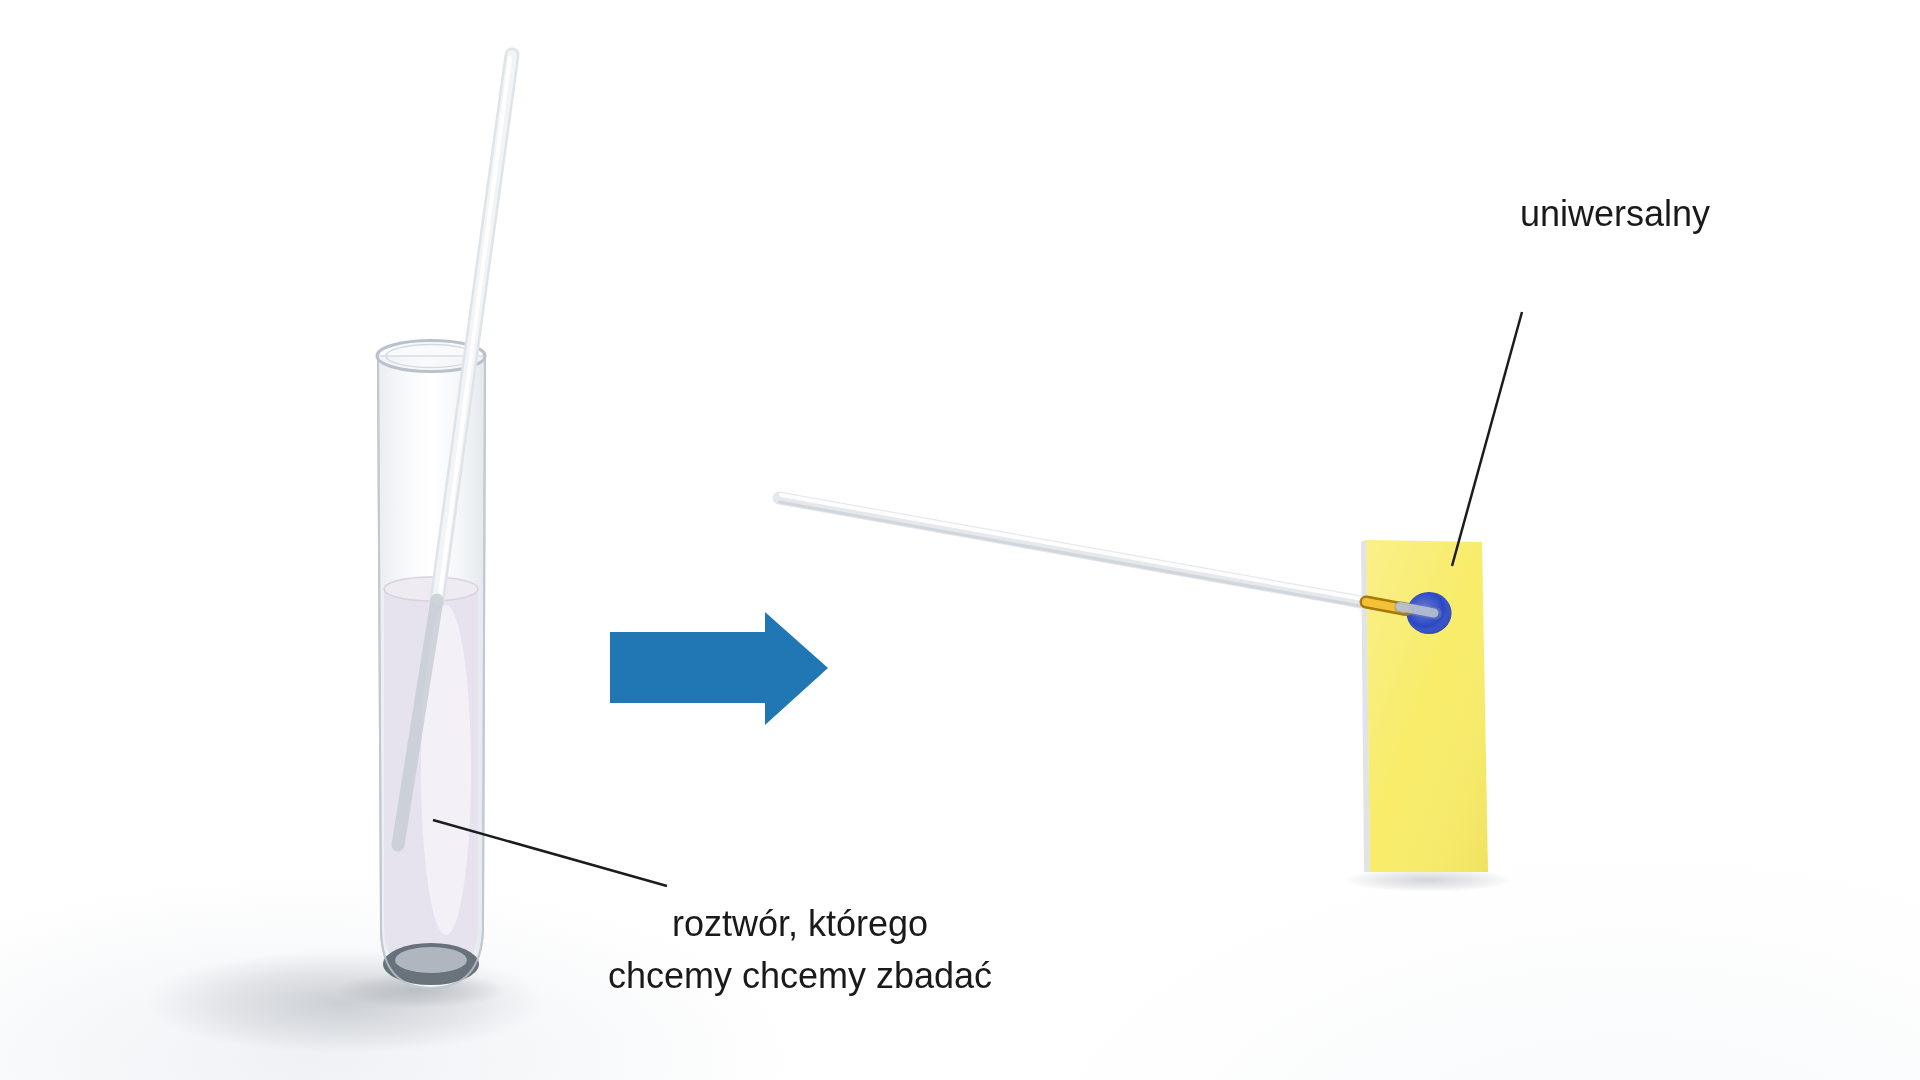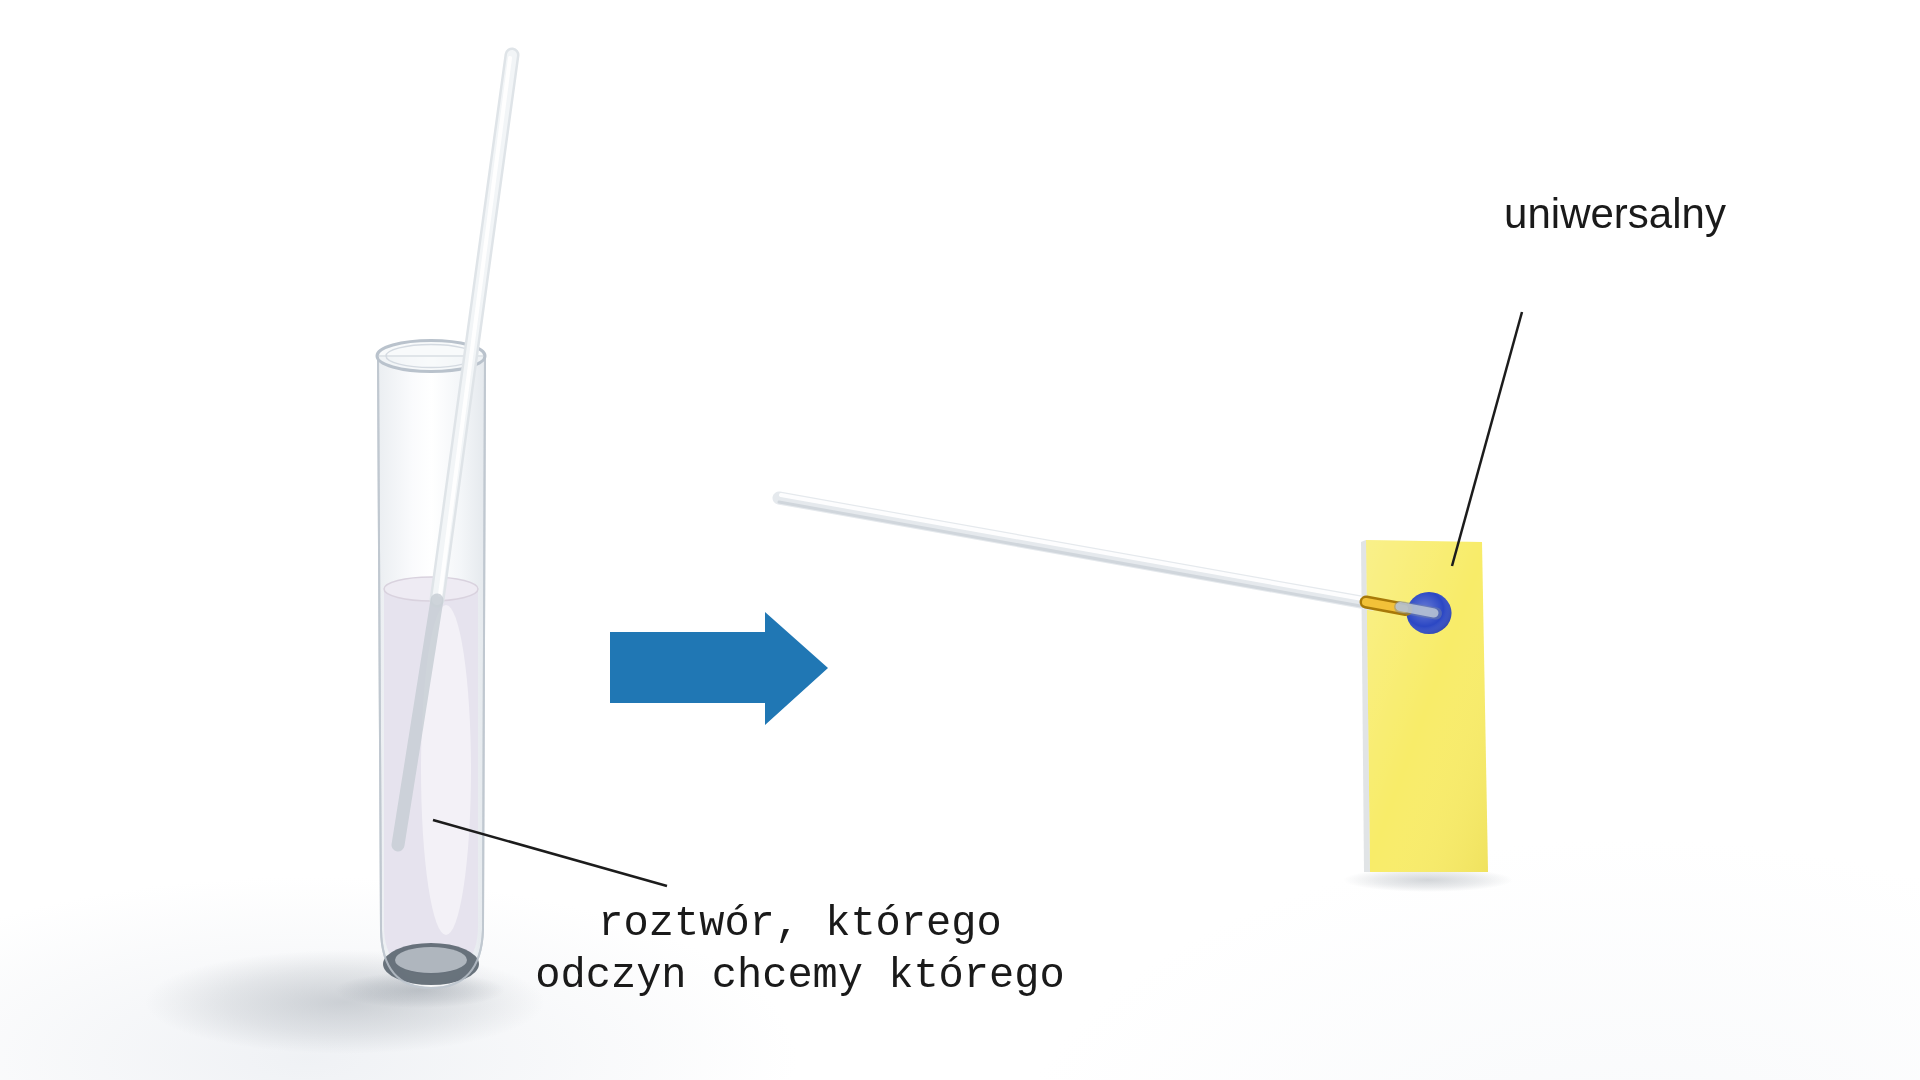--- a/index.html
+++ b/index.html
@@ -16,27 +16,27 @@
     background:
       radial-gradient(ellipse 700px 260px at 16% 98%, rgba(226,230,236,0.55), rgba(226,230,236,0) 70%),
       radial-gradient(ellipse 900px 500px at 85% 110%, rgba(238,241,245,0.45), rgba(238,241,245,0) 70%),
       #ffffff;
   }
   .canvas svg { position: absolute; left: 0; top: 0; }
   .label {
     position: absolute;
     text-align: center;
     color: #1a1a1a;
-    font-size: 42px;
+    font-size: 36px;
     line-height: 52px;
     letter-spacing: 0px;
     white-space: nowrap;
   }
   .label-top    { left: 1315px; top: 188px;  width: 600px; }
-  .label-bottom { left: 500px;  top: 898px;  width: 600px; font-family: Liberation Mono, monospace; }
+  .label-bottom { left: 500px;  top: 898px;  width: 600px; }
 </style>
 </head>
 <body>
 
 <div class="canvas">
 
   <svg width="1920" height="1080" viewBox="0 0 1920 1080">
     <defs>
       <linearGradient id="glassH" x1="0" y1="0" x2="1" y2="0">
         <stop offset="0" stop-color="#e7ebef"></stop>
@@ -116,16 +116,16 @@
     <line x1="433" y1="820" x2="667" y2="886" stroke-width="2.5" stroke="#1c1c1c"></line>
     <line x1="1522" y1="312" x2="1452" y2="566" stroke-width="2.5" stroke="#1c1c1c"></line>
   </svg>
 
   <div class="label label-top">
     <div>uniwersalny</div>
   </div>
 
   <div class="label label-bottom">
     <div>roztwór, którego</div>
-    <div>odczyn chcemy którego</div>
+    <div>chcemy chcemy zbadać</div>
   </div>
 
 </div>
 
 </body></html>

